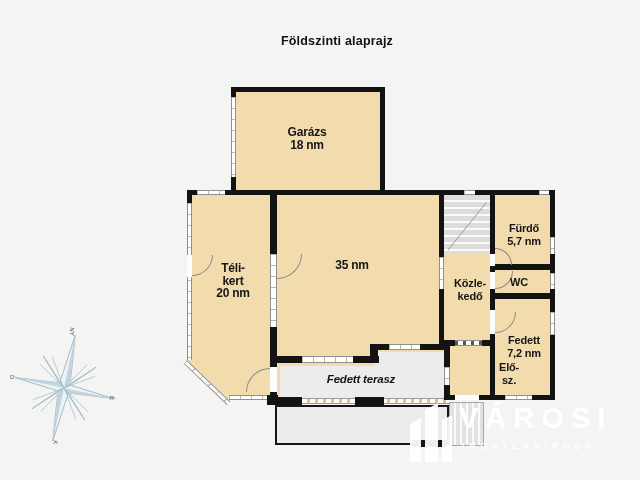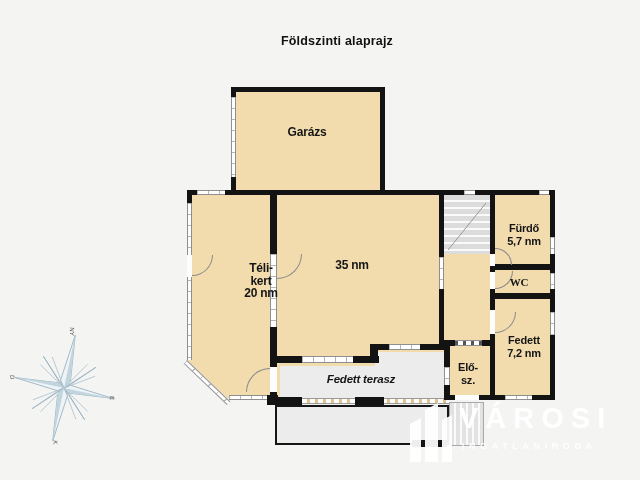--- a/index.html
+++ b/index.html
@@ -148,41 +148,46 @@
 
   <div class="abs arc tl" style="left:180px;top:243px;width:21px;height:21px;"></div>
   <div class="abs arc tl" style="left:265px;top:242px;width:25px;height:25px;"></div>
   <div class="abs arc br" style="left:234px;top:356px;width:24px;height:24px;"></div>
   <div class="abs arc bl" style="left:483px;top:236px;width:17px;height:17px;"></div>
   <div class="abs arc tl" style="left:483px;top:259px;width:18px;height:18px;"></div>
   <div class="abs arc tl" style="left:483px;top:300px;width:21px;height:21px;"></div>
 
   <div class="lbl" style="left:245px;top:114px;width:100px;">
     <span class="ln">Garázs</span>
-  </div>
-  <div class="lbl" style="left:181px;top:250px;width:80px;padding-left:28px;">
+    <span class="ln">18 nm</span>
+  </div>
+  <div class="lbl" style="left:181px;top:250px;width:80px;">
     <span class="ln">Téli-</span>
     <span class="ln">kert</span>
     <span class="ln">20 nm</span>
   </div>
   <div class="lbl" style="left:280px;top:247px;width:120px;">
     <span class="ln">35 nm</span>
   </div>
   <div class="lbl small" style="left:472px;top:210px;width:80px;">
     <span class="ln">Fürdő</span>
     <span class="ln">5,7 nm</span>
   </div>
-  <div class="lbl small" style="left:487px;top:264px;width:40px;font-family:Liberation Serif, serif;">
+  <div class="lbl small" style="left:487px;top:264px;width:40px;">
     <span class="ln">WC</span>
+  </div>
+  <div class="lbl small" style="left:428px;top:265px;width:60px;">
+    <span class="ln">Közle-</span>
+    <span class="ln">kedő</span>
   </div>
   <div class="lbl small" style="left:472px;top:322px;width:80px;">
     <span class="ln">Fedett</span>
     <span class="ln">7,2 nm</span>
   </div>
-  <div class="lbl small" style="left:437px;top:349px;width:38px;">
+  <div class="lbl small" style="left:437px;top:349px;width:38px;padding-left:41px;">
     <span class="ln">Elő-</span>
     <span class="ln">sz.</span>
   </div>
   <div class="lbl" style="left:289px;top:361px;width:120px;font-size:11.5px;font-style:italic;">
     <span class="ln">Fedett terasz</span>
   </div>
 </div>
 
 <svg class="abs" style="left:8px;top:326px;" width="112" height="122" viewBox="0 0 112 122">
   <g transform="rotate(12 56 62)">

